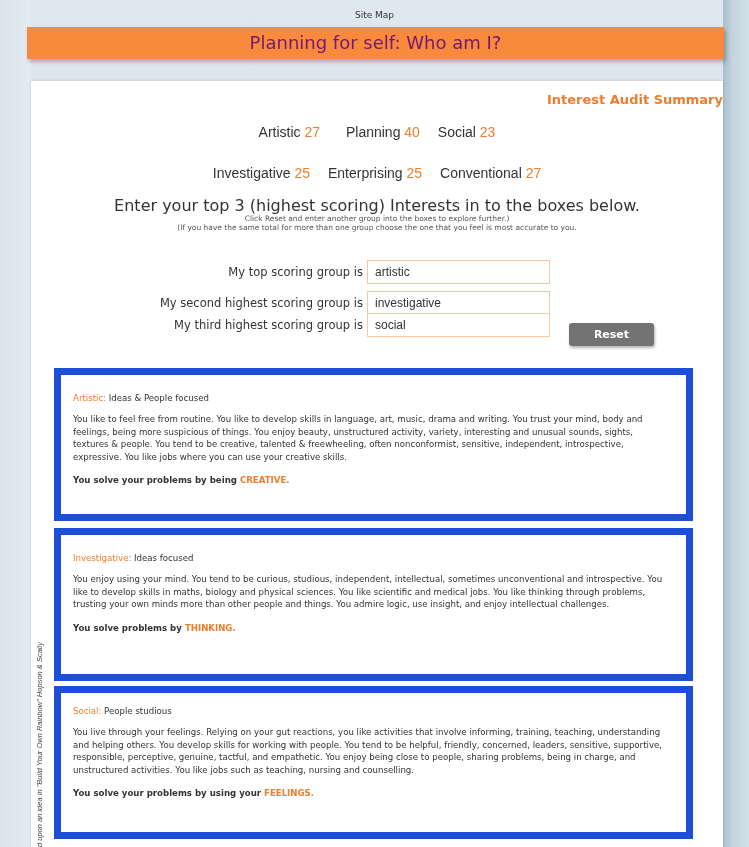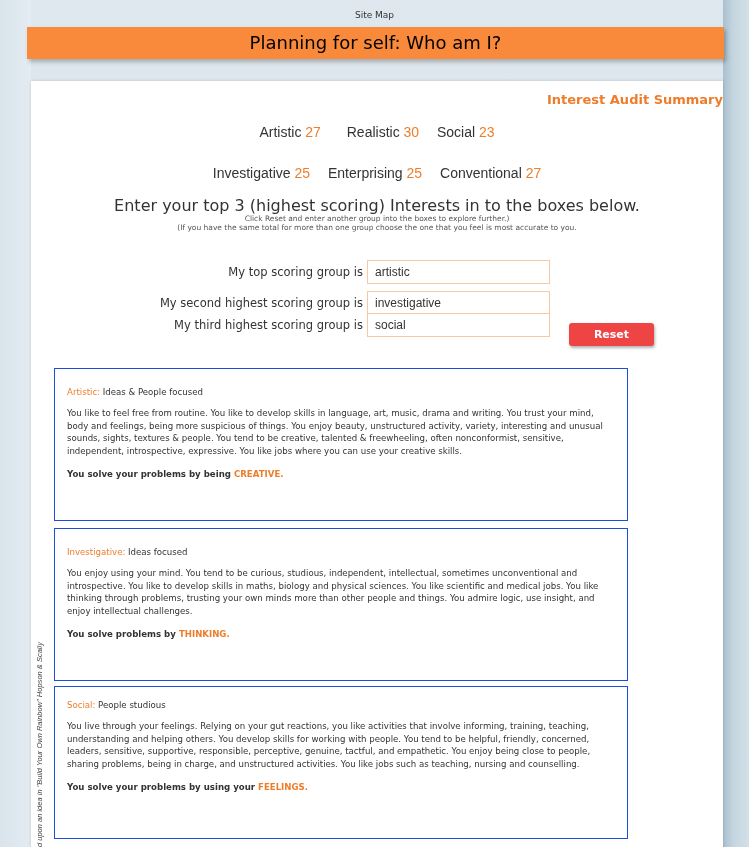--- a/index.html
+++ b/index.html
@@ -19,21 +19,21 @@
       background: linear-gradient(90deg, #a9c0cd 0%, #c5d6e0 40%, #d2e0e8 100%);
     }
     .site-map {
       position: absolute; top: 10px; left: 0; width: 749px; text-align: center;
       font-size: 9px; color: #333;
     }
     .banner {
       position: absolute; left: 27px; top: 27px; width: 697px; height: 32px;
       background: #f98a3b;
       box-shadow: 2px 3px 4px rgba(0,0,0,0.25);
-      color: #000000; font-size: 18px; text-align: center; line-height: 32px;
+      color: #701a75; font-size: 18px; text-align: center; line-height: 32px;
     }
     .panel {
       position: absolute; left: 31px; top: 81px; width: 692px; height: 780px;
       background: #fff;
       box-shadow: 0 0 3px rgba(0,0,0,0.15);
     }
     .summary-title {
       position: absolute; top: 11px; left: 0; width: 692px; text-align: right;
       color: #ee7d2b; font-weight: bold; font-size: 13px;
     }
@@ -68,29 +68,29 @@
       position: absolute; left: 336px; top: 0; width: 183px; height: 24px;
       border: 1px solid #f9c7a2; outline: none;
       padding: 0 7px; font-family: "Liberation Sans", sans-serif; font-size: 12px; color: #333;
       background: #fff;
     }
     .f1 { top: 179px; }
     .f2 { top: 210px; }
     .f3 { top: 232px; text-decoration: underline; }
     .reset-btn {
       position: absolute; left: 538px; top: 242px; width: 85px; height: 23px;
-      background: #ef4444; color: #fff; border: none; border-radius: 3px;
+      background: #737373; color: #fff; border: none; border-radius: 3px;
       font-family: "DejaVu Sans", sans-serif; font-weight: bold; font-size: 11px;
       box-shadow: 1px 2px 3px rgba(0,0,0,0.3);
       cursor: pointer;
     }
 
     .card {
-      position: absolute; left: 23px; width: 574px;
-      border: 1px solid #1d4ed8; background: #fff;
+      position: absolute; left: 23px; width: 639px;
+      border: 7px solid #1d4ed8; background: #fff;
       padding: 0 22px 0 12px;
       font-size: 8.6px; color: #333; line-height: 12.4px;
     }
     .card .heading { margin-top: 17px; }
     .card .heading .cat { color: #ee7d2b; }
     .card .desc { margin-top: 9px; }
     .card .solve { margin-top: 11px; font-weight: bold; color: #333; }
     .card .solve .kw { color: #ee7d2b; }
     .c1 { top: 287px; height: 153px; }
     .c2 { top: 447px; height: 153px; }
@@ -111,21 +111,21 @@
 <div class="bg-streak-right"></div>
 
 <div class="site-map">Site Map</div>
 <div class="banner">Planning for self: Who am I?</div>
 
 <div class="panel">
   <div class="summary-title">Interest Audit Summary</div>
 
   <div class="score-row row1">
     <span class="item a"><span>Artistic</span> <span class="num">27</span></span>
-    <span class="item b"><span>Realistic</span> <span class="num">30</span></span>
+    <span class="item b"><span>Planning</span> <span class="num">40</span></span>
     <span class="item"><span>Social</span> <span class="num">23</span></span>
   </div>
   <div class="score-row row2">
     <span class="item"><span>Investigative</span> <span class="num">25</span></span>
     <span class="item"><span>Enterprising</span> <span class="num">25</span></span>
     <span class="item"><span>Conventional</span> <span class="num">27</span></span>
   </div>
 
   <div class="instruction">Enter your top 3 (highest scoring) Interests in to the boxes below.</div>
   <div class="sub-instruction">

